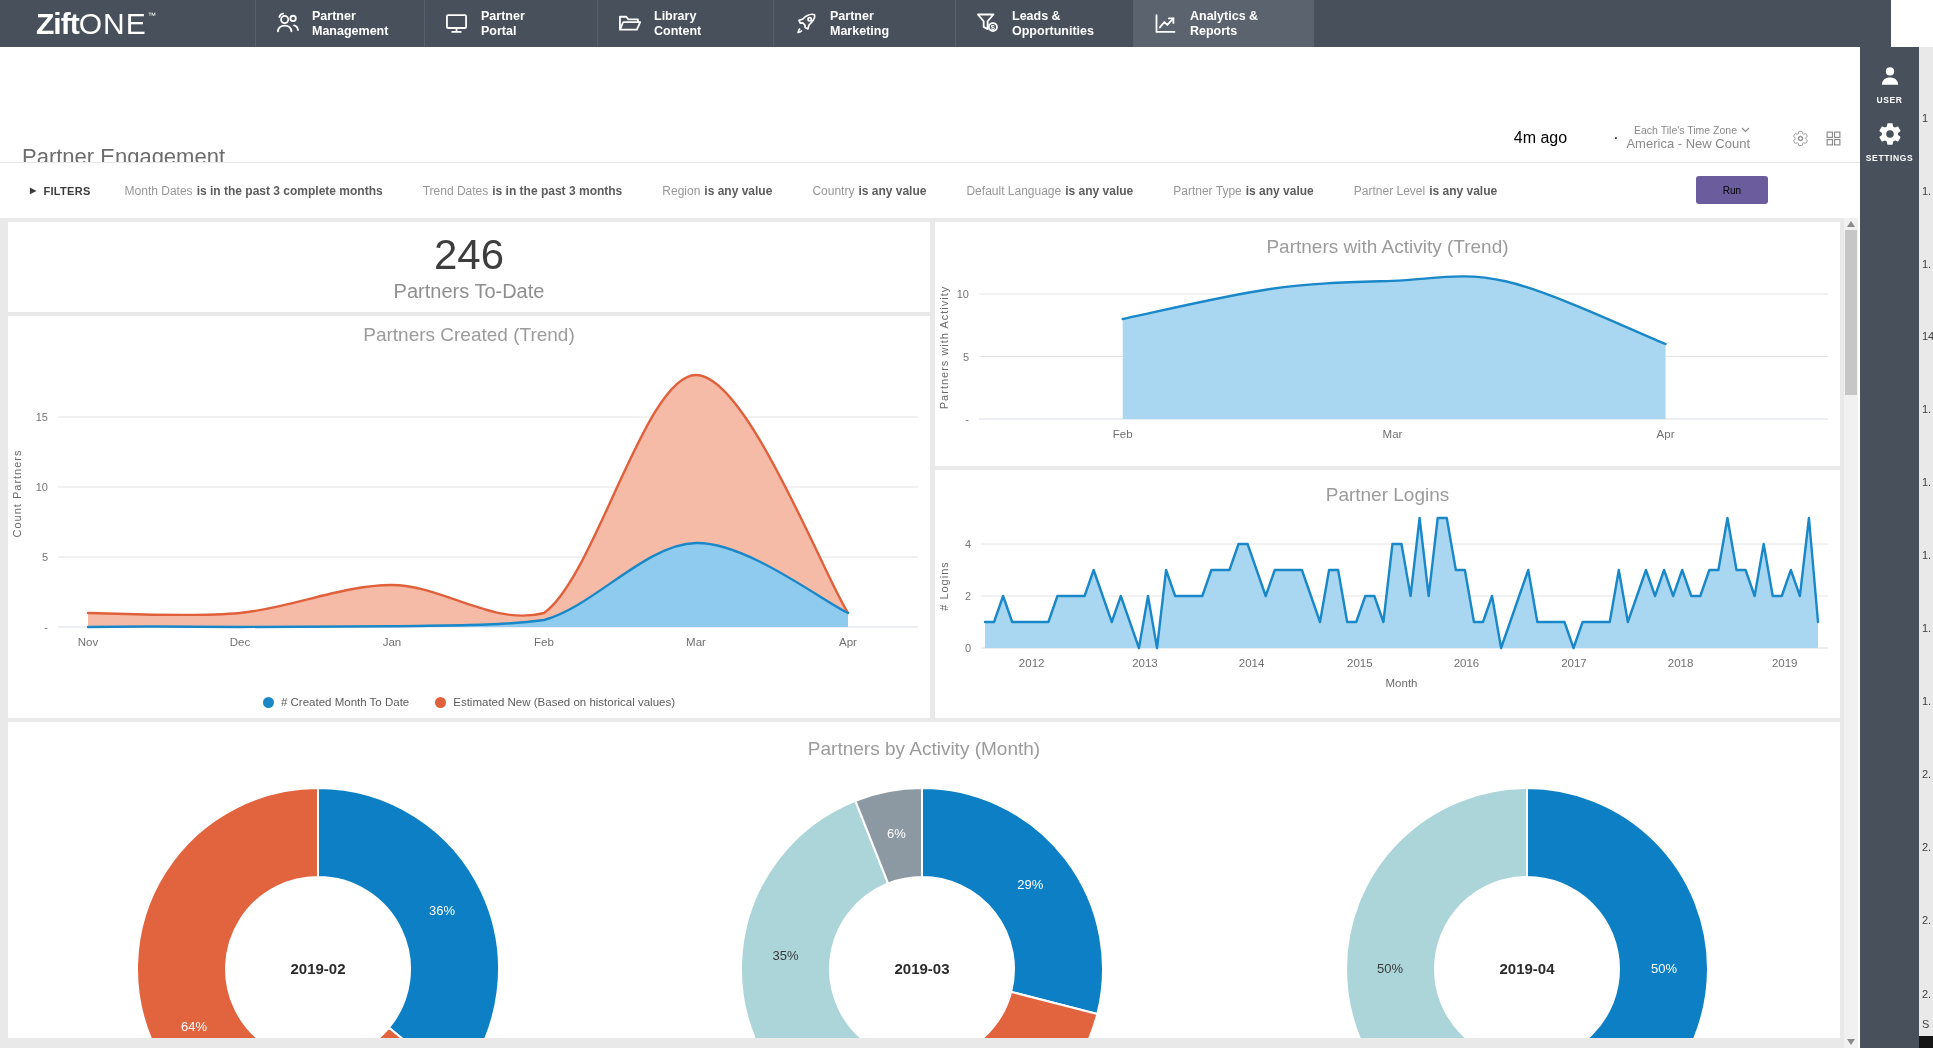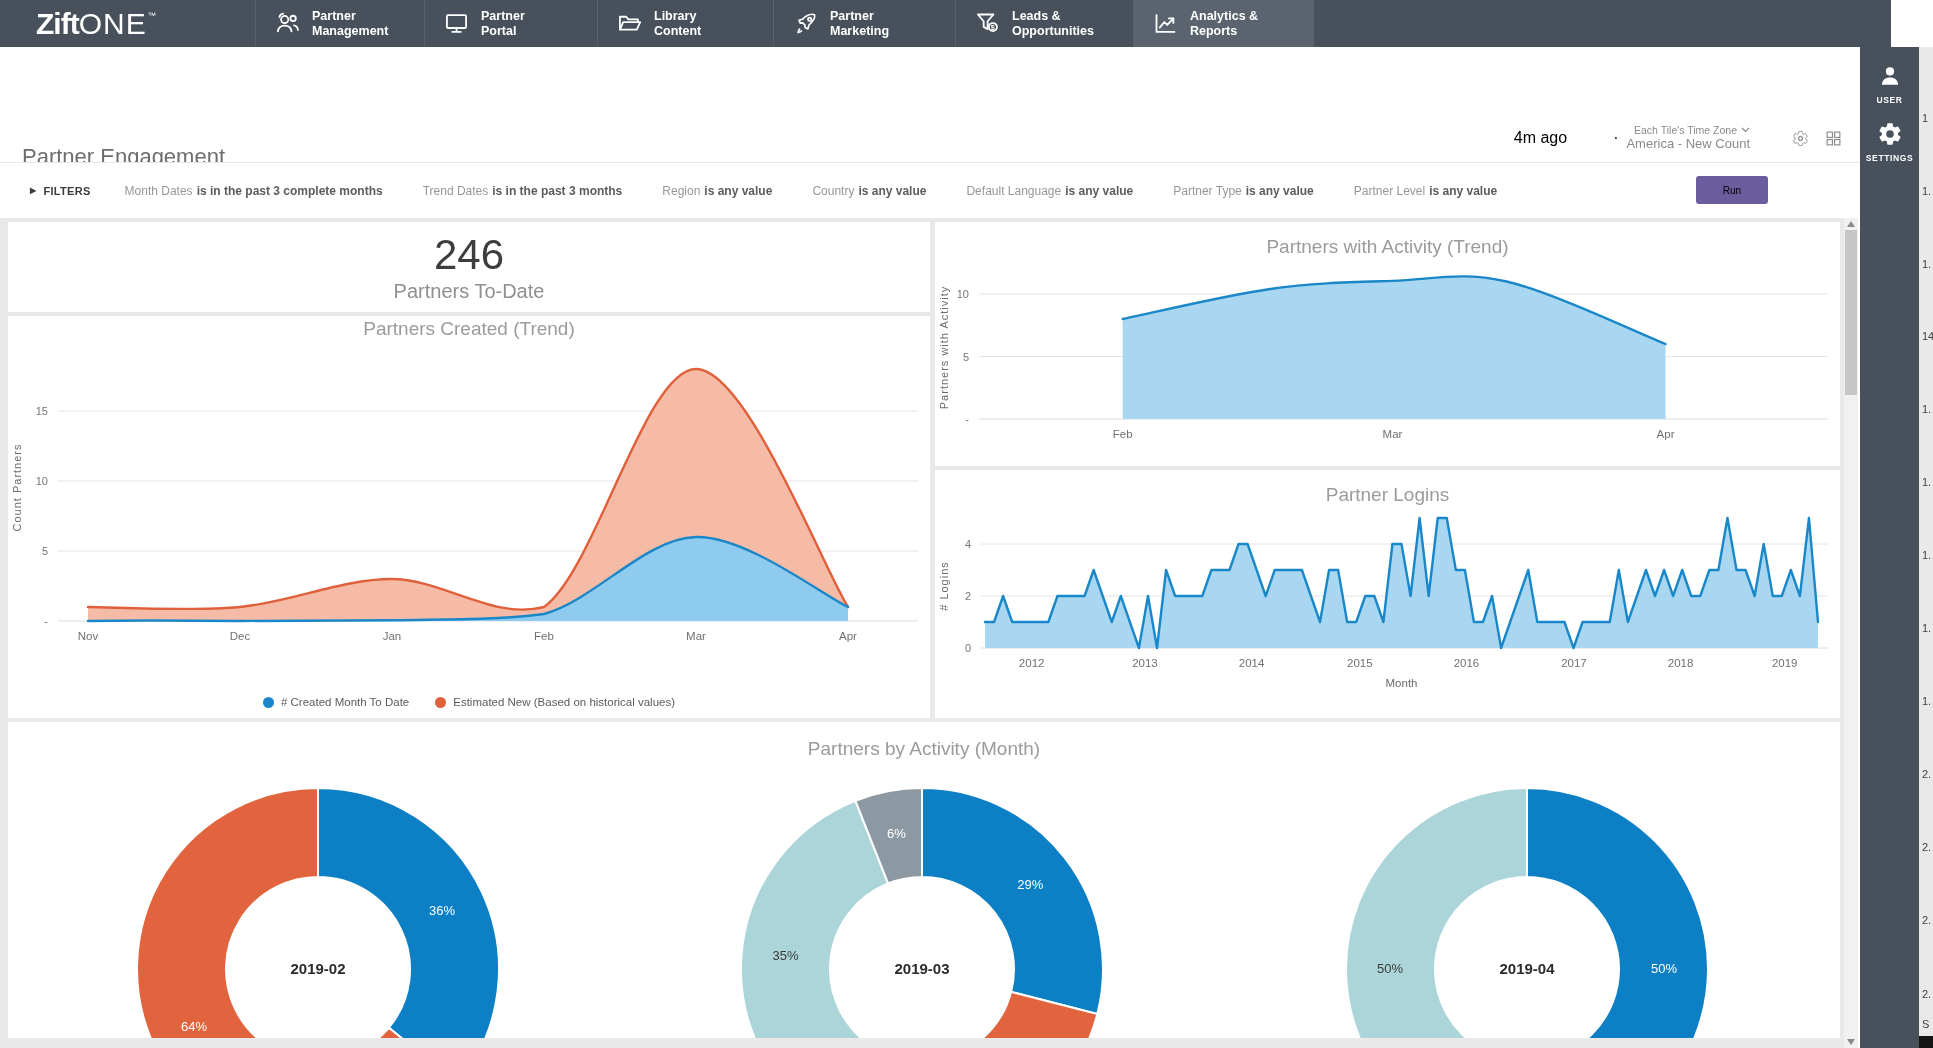--- a/index.html
+++ b/index.html
@@ -44,21 +44,21 @@
   .dash { position:absolute; left:0; top:218px; width:1844px; height:830px; background:#e9e9e9;padding-left:37px; }
   .tile { position:absolute; background:#fff; overflow:hidden; }
   .t1 { left:8px; top:4px; width:922px; height:90px; display:flex; flex-direction:column; align-items:center; justify-content:center; }
   .t2 { left:8px; top:98px; width:922px; height:402px; }
   .t3 { left:935px; top:4px; width:905px; height:244px; }
   .t4 { left:935px; top:252px; width:905px; height:248px; }
   .t5 { left:8px; top:504px; width:1832px; height:316px; }
   .big-number { font-size:42px; font-weight:300; color:#3d3d3d; line-height:46px; }
   .big-label { font-size:20px; font-weight:300; color:#8f8f8f; margin-top:2px; }
   .chart-title { text-align:center; font-size:19px; font-weight:300; color:#9b9b9b; }
-  .t2 .chart-title { margin-top:2px; }
+  .t2 .chart-title { margin-top:8px; }
   .t3 .chart-title, .t4 .chart-title { margin-top:14px; }
   .t5 .chart-title { margin-top:16px; }
   .legend { position:absolute; left:0; bottom:10px; width:100%; display:flex; justify-content:center; gap:26px; }
   .legend .litem { display:flex; align-items:center; gap:7px; font-size:11.5px; color:#5c5c5c; }
   .legend .ldot { width:11px; height:11px; border-radius:50%; }
   svg text { font-family:"Liberation Sans", sans-serif; }
   .donut-svg { position:absolute; top:54px; }
 
   
   .vscroll { position:absolute; left:1844px; top:218px; width:14px; height:830px; background:#f1f1f1; }

